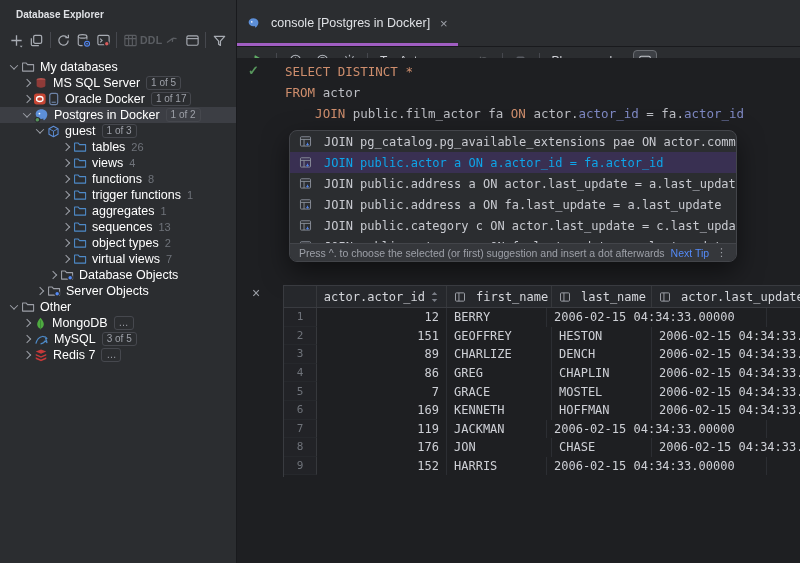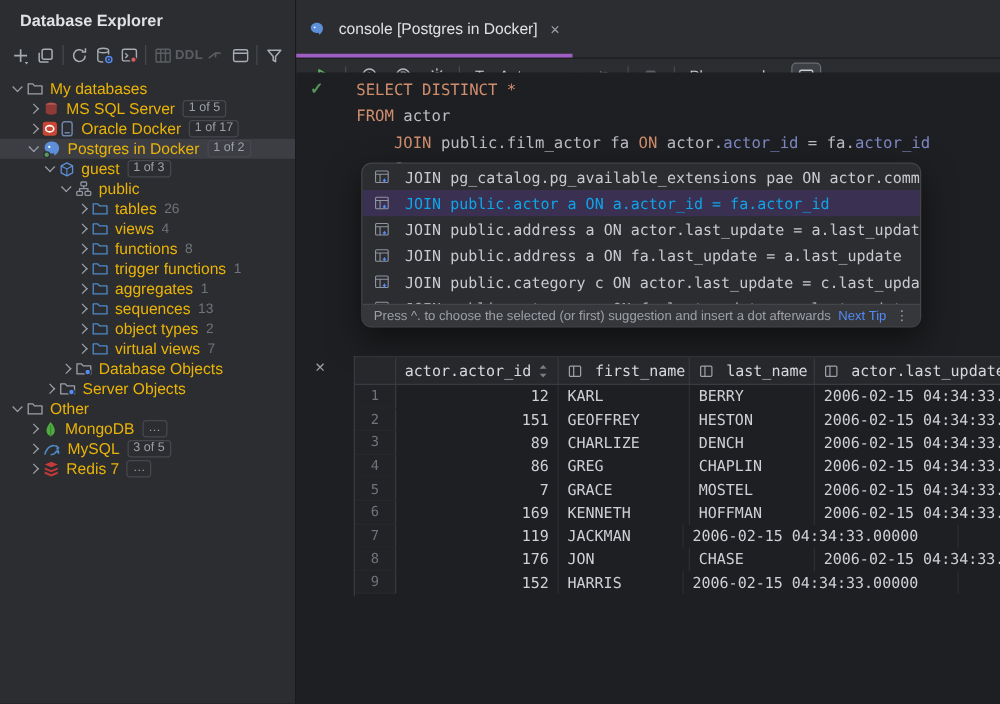--- a/index.html
+++ b/index.html
@@ -1,36 +1,36 @@
 <!DOCTYPE html>
 <html><head>
 <meta charset="utf-8">
 <style>
   * { margin:0; padding:0; box-sizing:border-box; }
   html,body { width:800px; height:563px; overflow:hidden; }
   body { position:relative; background:#1E1F22; font-family:"Liberation Sans", sans-serif; color:#DFE1E5; }
 
   
   .sidebar { position:absolute; left:0; top:0; width:237px; height:563px; background:#2B2D30; border-right:1px solid #191A1D; }
-  .sb-title { padding:9px 0 0 16px; font-size:13px; font-weight:bold; color:#DFE1E5; }
+  .sb-title { padding:9px 0 0 16px; font-size:10px; font-weight:bold; color:#DFE1E5; }
   .sb-toolbar { margin-top:7px; height:26px; display:flex; align-items:center; padding:0 7px; color:#A8ACB3; }
   .tb-btn { width:23px; height:22px; display:flex; align-items:center; justify-content:center; border-radius:4px; }
   .tb-div { width:1px; height:16px; background:#46484E; margin:0 3px; }
   .dis { opacity:.38; }
   .ddl-txt { font-size:10.5px; font-weight:bold; letter-spacing:.3px; }
 
   .tree { margin-top:6px; font-size:12.5px; }
   .tree-row { height:16px; display:flex; align-items:center; white-space:nowrap; cursor:default; }
   .tree-row.selected { background:#3C3E44; }
   .chev-box { width:15px; display:flex; align-items:center; justify-content:center; flex:0 0 15px; }
   .chev { width:6px; height:6px; border-right:1.4px solid #9DA0A8; border-bottom:1.4px solid #9DA0A8; }
   .chev.down { transform:rotate(45deg) translate(-1px,-1px); }
   .chev.right { transform:rotate(-45deg); }
   .icn { display:inline-flex; align-items:center; justify-content:center; margin-right:5px; }
-  .tree-label { color:#eab308; }
+  .tree-label { color:#ffffff; }
   .tree-count { margin-left:6px; font-size:11px; color:#6F737A; }
   .tree-badge { margin-left:6px; font-size:10px; color:#9DA0A8; border:1px solid #46484E; border-radius:3px; padding:0 4px; line-height:12px; }
 
   
   .main { position:absolute; left:237px; top:0; width:563px; height:563px; }
   .tabbar { height:47px; background:#2B2D30; border-bottom:1px solid #191A1D; display:flex; }
   .tab { display:inline-flex; align-items:center; gap:6px; padding:0 10px; position:relative; font-size:12.5px; color:#DFE1E5; background:#2B2D30; }
   .tab-underline { position:absolute; left:0; right:0; bottom:0; height:3px; background:#A05EC2; }
   .tab-close { color:#9DA0A8; font-size:13px; margin-left:4px; }
 
@@ -198,34 +198,20 @@
           <span class="chev down"></span>
         </span>
         <span class="icn">
           <svg width="13" height="13" viewBox="0 0 16 16" fill="none" stroke="#5D8FD8" stroke-width="1.3">
             <path d="M8 1.6l5.6 3v6.8L8 14.4l-5.6-3V4.6z" stroke-linejoin="round"></path>
             <path d="M2.4 4.6L8 7.6l5.6-3M8 7.6v6.8" stroke-width="1.1"></path>
           </svg>
         </span>
         <span class="tree-label">guest</span>
         <span class="tree-badge">1 of 3</span>
-      </div>
-      <div class="tree-row" style="padding-left: 45px;">
-        <span class="chev-box">
-          <span class="chev down"></span>
-        </span>
-        <span class="icn">
-          <svg width="14" height="14" viewBox="0 0 16 16" fill="none" stroke="#8F94A0" stroke-width="1.2">
-            <rect x="5.4" y="1.8" width="5.2" height="3.6" rx=".8"></rect>
-            <rect x="1.6" y="10.4" width="5.2" height="3.6" rx=".8"></rect>
-            <rect x="9.2" y="10.4" width="5.2" height="3.6" rx=".8"></rect>
-            <path d="M8 5.4v2.4M4.2 10.4V7.8h7.6v2.6"></path>
-          </svg>
-        </span>
-        <span class="tree-label">public</span>
       </div>
       <div class="tree-row" style="padding-left: 58px;">
         <span class="chev-box">
           <span class="chev right"></span>
         </span>
         <span class="icn">
           <svg width="14" height="14" viewBox="0 0 16 16" fill="none" stroke="#4E8AC8" stroke-width="1.2">
             <path d="M1.8 3.5h4.2l1.5 1.8h6.9v7.4H1.8z" stroke-linejoin="round"></path>
           </svg>
         </span>
@@ -557,21 +543,20 @@
                 <path d="M6.6 2.5v11"></path>
               </svg>
             </span>
             <span>actor.last_update</span>
           </div>
         </div>
       <div id="grid-body">
           <div class="grid-row">
             <div class="gut">1</div>
             <div class="cell c0">12</div>
-            <div class="cell c1">KARL</div>
             <div class="cell c2">BERRY</div>
             <div class="cell c3">2006-02-15 04:34:33.00000</div>
           </div>
           <div class="grid-row">
             <div class="gut">2</div>
             <div class="cell c0">151</div>
             <div class="cell c1">GEOFFREY</div>
             <div class="cell c2">HESTON</div>
             <div class="cell c3">2006-02-15 04:34:33.00000</div>
           </div>

